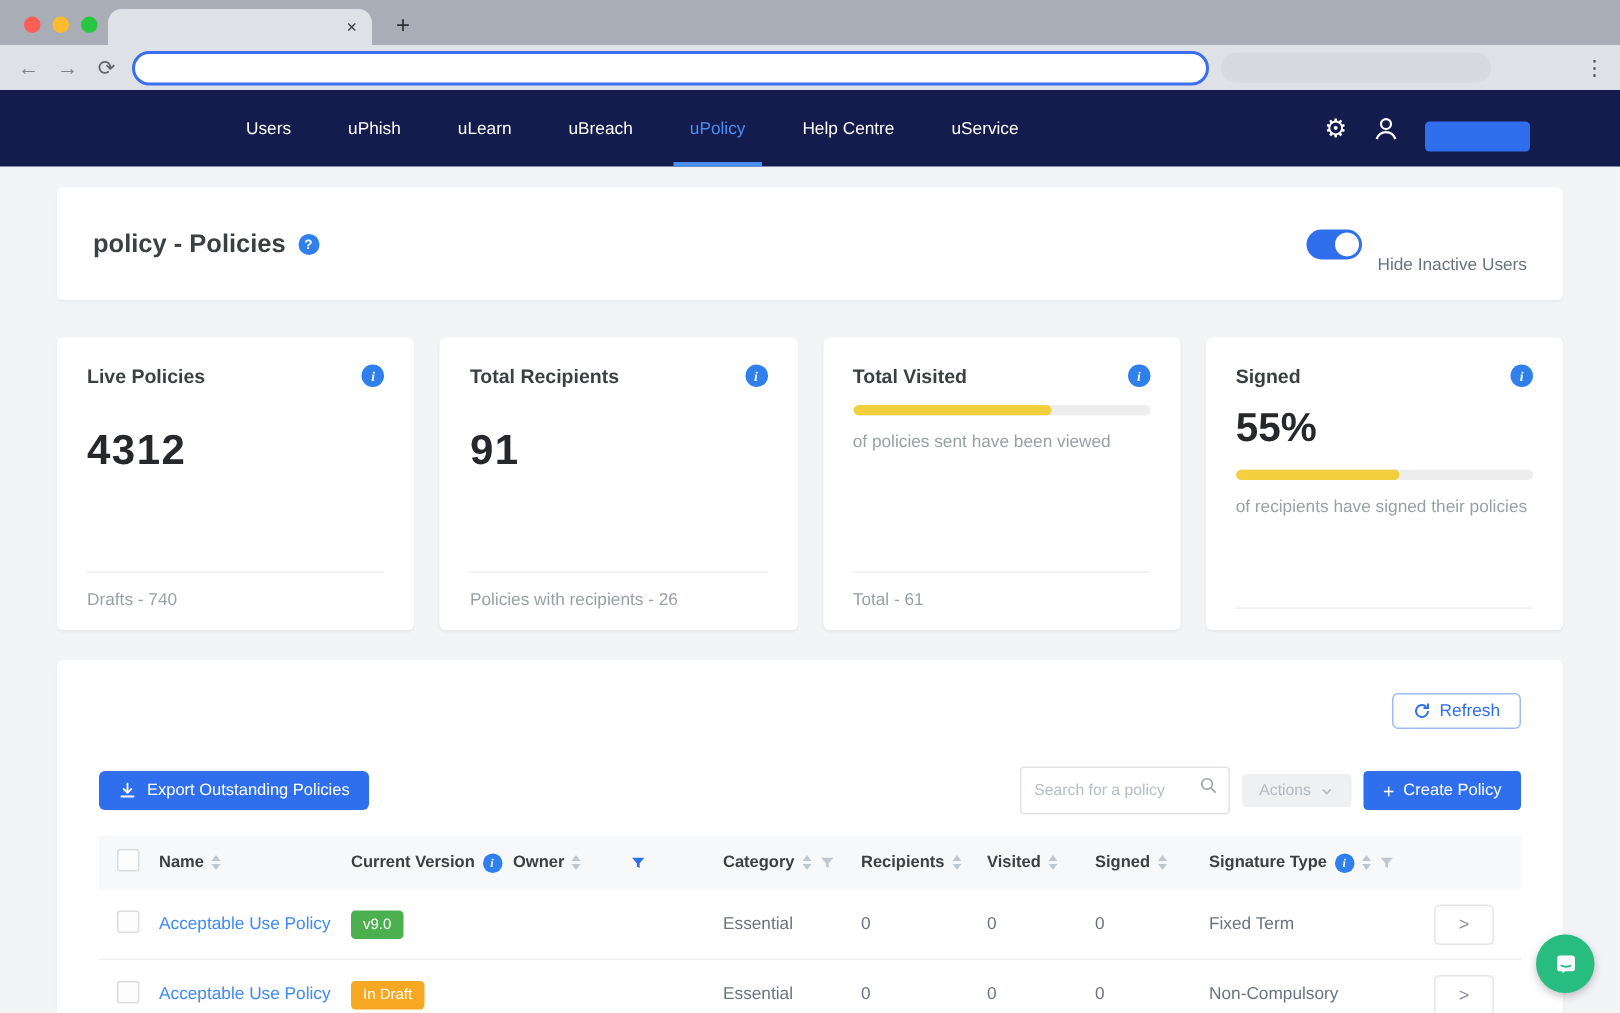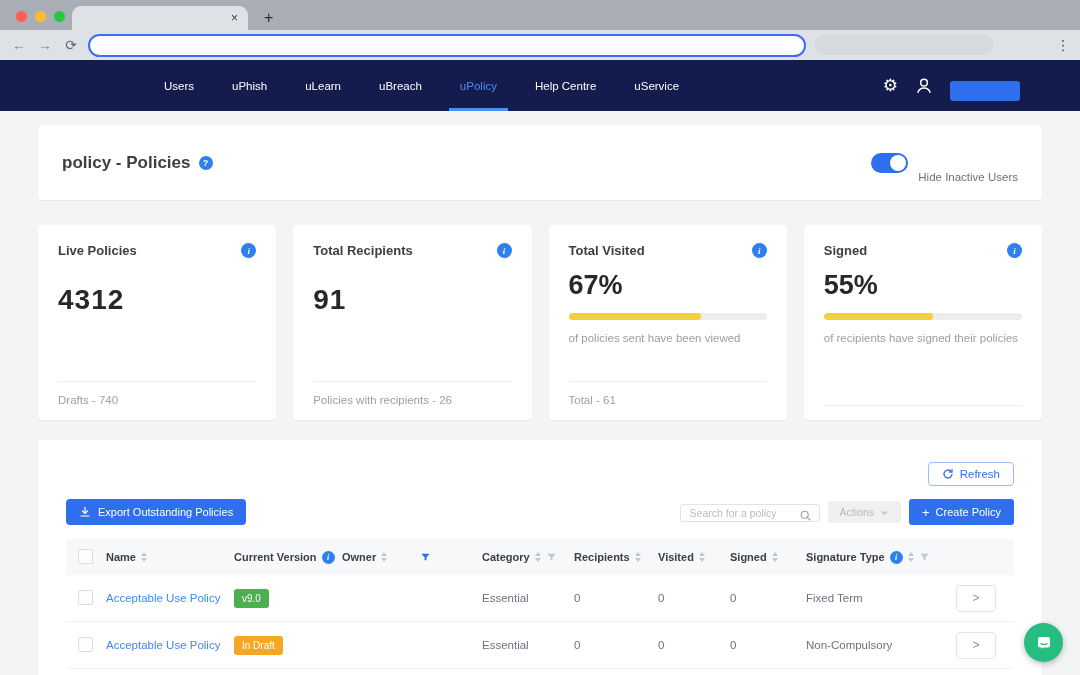--- a/index.html
+++ b/index.html
@@ -52,25 +52,25 @@
   .bar-track { height:7px; background:#ededed; border-radius:4px; margin-top:12px; overflow:hidden; }
   .bar-fill { height:100%; background:#f2cf3d; border-radius:4px; }
   .stat-caption { font-size:11.5px; color:#9aa0a6; margin-top:10px; line-height:1.5; }
   .stat-divider { border-top:1px solid #efefef; margin-top:auto; }
   .stat-footer { font-size:11.5px; color:#9aa0a6; padding-top:12px; }
 
   
   .table-card { margin-top:20px; padding:22px 28px 0 28px; min-height:260px; }
   .refresh-row { display:flex; justify-content:flex-end; }
   .refresh-btn { display:flex; align-items:center; gap:6px; background:#fff; border:1px solid #9dbcf5; color:#2f6fed; font-size:11.5px; border-radius:4px; padding:5px 13px; cursor:pointer; }
-  .tbl-toolbar { display:flex; align-items:center; margin-top:13px; }
+  .tbl-toolbar { display:flex; align-items:center; margin-top:25px; }
   .export-btn { display:flex; align-items:center; gap:7px; background:#2f6fed; color:#fff; border:none; border-radius:4px; font-size:11px; padding:7px 13px; cursor:pointer; }
   .toolbar-right { margin-left:auto; display:flex; align-items:center; gap:8px; }
   .search-wrap { position:relative; }
-  .search-input { width:140px; height:18px; border:1px solid #e0e3e7; border-radius:3px; padding:0 26px 0 9px; font-size:10.5px; color:#333; outline:none; }
+  .search-input { width:140px; height:32px; border:1px solid #e0e3e7; border-radius:3px; padding:0 26px 0 9px; font-size:10.5px; color:#333; outline:none; }
   .search-input::placeholder { color:#b6bcc4; }
   .search-icon { position:absolute; right:8px; top:6px; }
   .actions-btn { height:22px; background:#eef0f2; border:none; border-radius:3px; color:#b4bac2; font-size:10.5px; padding:0 12px; display:flex; align-items:center; gap:6px; }
   .create-btn { height:26px; background:#2f6fed; border:none; border-radius:3px; color:#fff; font-size:11px; padding:0 13px; display:flex; align-items:center; gap:6px; cursor:pointer; }
   .plus { font-size:13px; }
 
   .grid-row { display:grid; grid-template-columns:40px 128px 108px 140px 92px 84px 72px 76px 150px 58px; align-items:center; }
   .thead { height:36px; background:#f7f8fa; margin-top:14px; font-size:11px; font-weight:700; color:#3c4043; }
   .th { display:flex; align-items:center; gap:5px; white-space:nowrap; }
   .sorter { display:inline-flex; flex-direction:column; gap:2px; }
@@ -165,21 +165,20 @@
       <div class="big-number">91</div>
       <div class="stat-divider"></div>
       <div class="stat-footer">Policies with recipients - 26</div>
     </div>
 
     <div class="card stat-card">
       <div class="stat-head">
         <span class="stat-title">Total Visited</span>
         <span class="info-badge">i</span>
       </div>
-      <div class="pct-number">67%</div>
       <div class="bar-track">
           <div class="bar-fill" style="width: 67%;"></div>
         </div>
       <div class="stat-caption">of policies sent have been viewed</div>
       <div class="stat-divider"></div>
       <div class="stat-footer">Total - 61</div>
     </div>
 
     <div class="card stat-card">
       <div class="stat-head">

